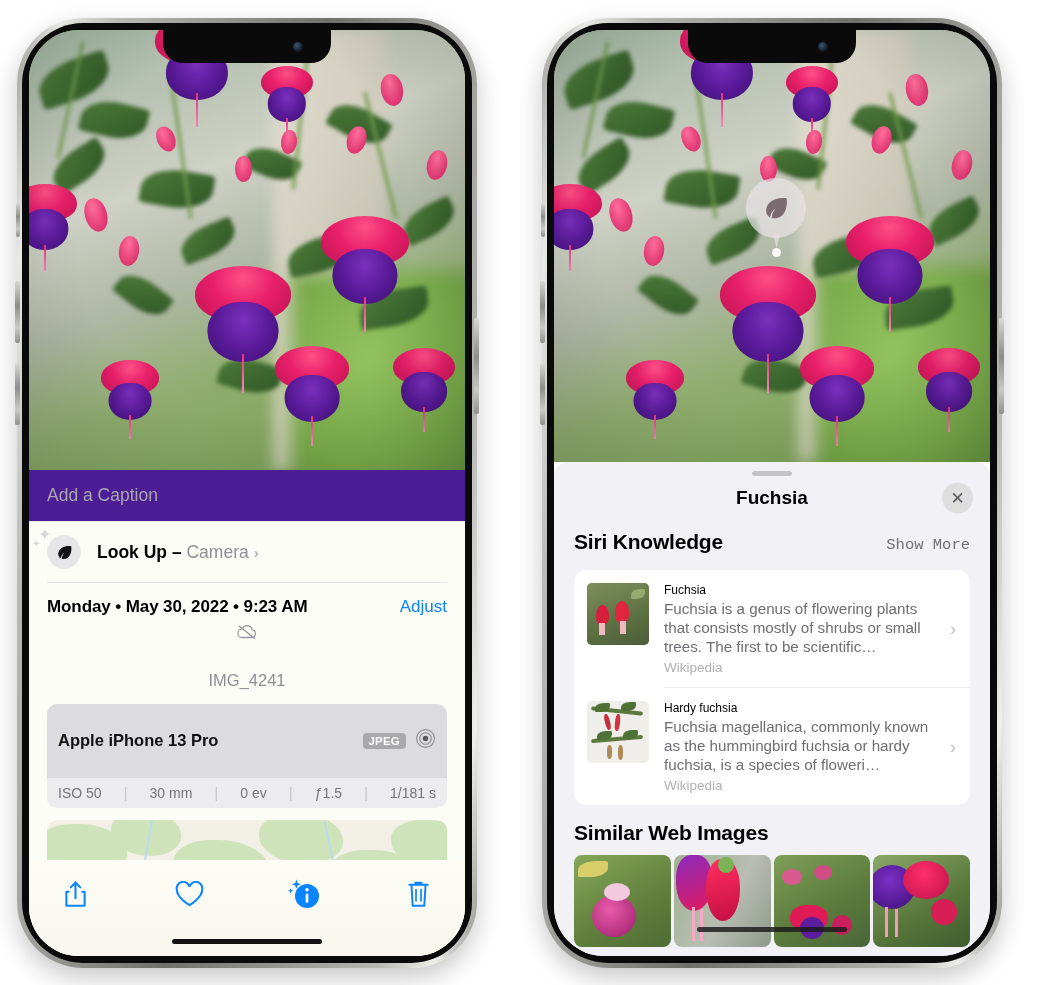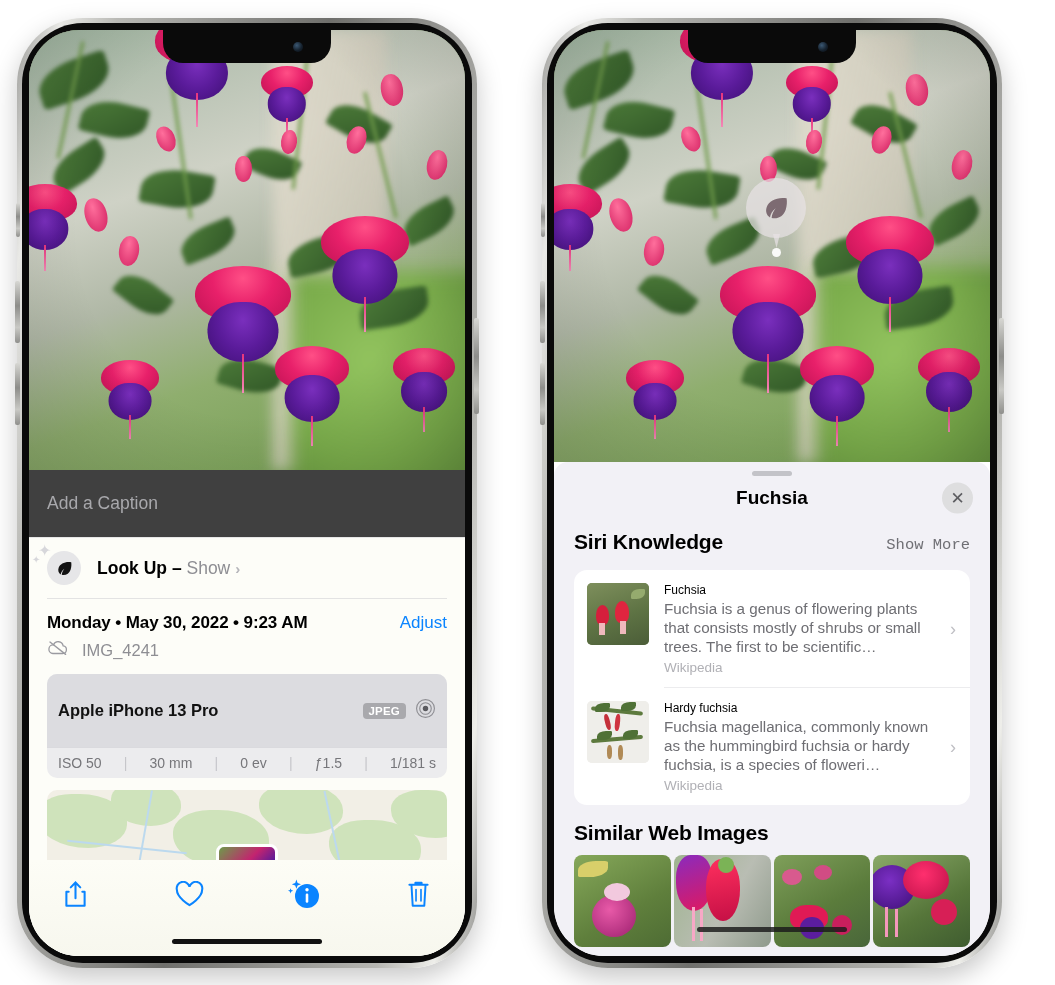--- a/index.html
+++ b/index.html
@@ -55,38 +55,38 @@
            width:2px;height:40%;background:linear-gradient(180deg,#e8337c,#f389b6);}
   .bud{position:absolute;border-radius:48% 48% 50% 50%;
        background:radial-gradient(ellipse at 45% 25%,#ff6f9c,#d21f60);}
   .stemline{position:absolute;background:#6f9a4a;border-radius:2px;}
   .photo .vign{position:absolute;inset:0;
      background:radial-gradient(ellipse at 50% 45%,rgba(0,0,0,0) 55%,rgba(0,0,0,.14) 100%);}
   .blurlayer{position:absolute;inset:0;filter:blur(2px);}
 
   
   .sheetL{position:absolute;left:0;right:0;bottom:0;background:#fdfdf8;}
-  .caption-row{height:68px;background:#404040;display:flex;align-items:center;
+  .caption-row{height:52px;background:#4c1d95;display:flex;align-items:center;
                padding:12px 18px;border-bottom:1px solid #e6e6e6;box-sizing:border-box;}
   .caption-ph{color:#a8a8ac;font-size:17.5px;}
   .lookup-row{height:60px;display:flex;align-items:center;padding:0 18px;box-sizing:border-box;position:relative;}
   .leafcirc{width:34px;height:34px;border-radius:50%;background:#e6e6e8;
             display:flex;align-items:center;justify-content:center;position:relative;}
   .spark{position:absolute;color:#d7d7db;font-size:13px;line-height:1;}
   .spark.s1{left:-9px;top:-8px;font-size:16px;}
   .spark.s2{left:-15px;top:4px;font-size:10px;}
   .lookup-txt{margin-left:16px;font-size:17.5px;color:#000;font-weight:700;}
   .lookup-txt .sub{color:#8e8e93;font-weight:400;}
   .chev{color:#b5b5ba;font-size:15px;margin-left:5px;}
   .divider{height:1px;background:#e3e3e3;margin:0 18px;}
   .meta{padding:14px 18px 0;}
   .meta-line1{display:flex;align-items:baseline;justify-content:space-between;}
   .meta-date{font-size:17px;color:#000;font-weight:600;letter-spacing:-.1px;}
   .meta-adjust{font-size:17px;color:#0a84ff;}
-  .meta-file{display:flex;align-items:center;gap:13px;margin-top:7px;color:#8e8e93;font-size:16.5px;}
+  .meta-file{display:flex;align-items:center;gap:27px;margin-top:7px;color:#8e8e93;font-size:16.5px;flex-direction:column;}
 
   .camcard{margin:14px 18px 0;border-radius:10px;overflow:hidden;background:#ececee;}
   .cam-head{background:#dcdce0;display:flex;align-items:center;justify-content:space-between;
             padding:24px 11px;box-sizing:border-box;}
   .cam-name{font-size:16.5px;color:#111;font-weight:600;}
   .cam-head-right{display:flex;align-items:center;gap:9px;}
   .jpeg{background:#a9a9ad;color:#fff;font-size:11.5px;font-weight:600;border-radius:4px;padding:2px 6px;letter-spacing:.2px;}
   .cam-body{padding:9px 11px 8px;}
   .cam-l1{font-size:16.5px;color:#5f5f63;}
   .cam-l2row{display:flex;align-items:center;justify-content:space-between;margin-top:4px;}
@@ -251,21 +251,21 @@
           <div class="leafcirc">
             <span class="spark s1">✦</span>
             <span class="spark s2">✦</span>
             <svg width="19" height="19" viewBox="0 0 24 24" aria-hidden="true">
               <path d="M20.5 4.2C13 3 6.5 6 4.6 11.2c-1.3 3.5.1 6.9 2.6 8.3.3-2.6 1.9-5.4 4.6-7.3-1.9 2.3-3 4.9-3.3 7.7 4.6 1.3 9.5-1.4 11.2-6.4 1.1-3.2 1.2-6.6.8-9.3z" fill="#131313"></path>
             </svg>
           </div>
           <div class="lookup-txt">
             <span>Look Up</span>
             <span>–</span>
-            <span class="sub">Show</span><span class="chev">›</span>
+            <span class="sub">Camera</span><span class="chev">›</span>
           </div>
         </div>
         <div class="divider"></div>
 
         <div class="meta">
           <div class="meta-line1">
             <span class="meta-date">Monday • May 30, 2022 • 9:23 AM</span>
             <span class="meta-adjust">Adjust</span>
           </div>
           <div class="meta-file">

